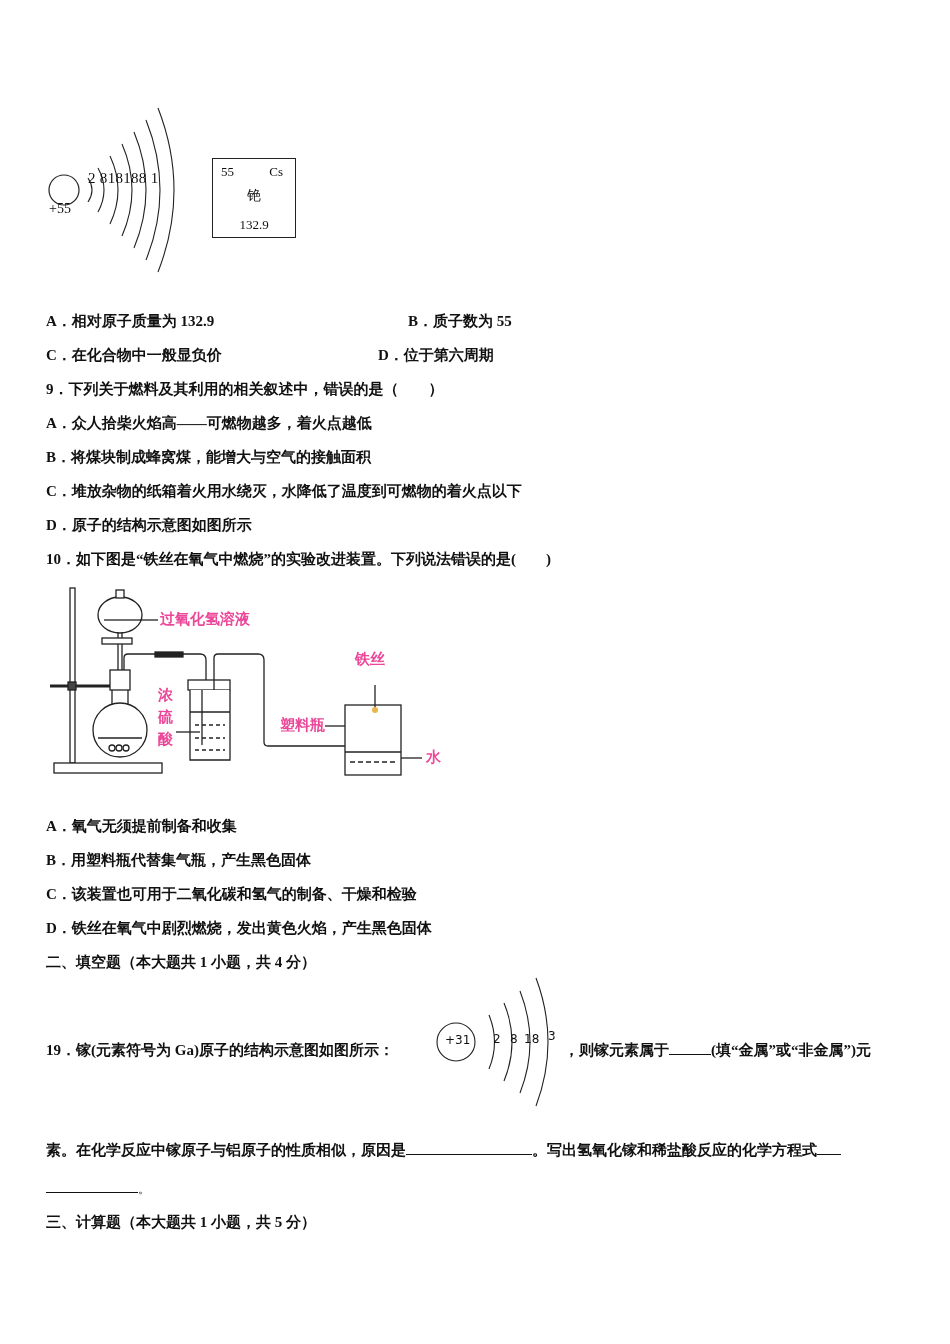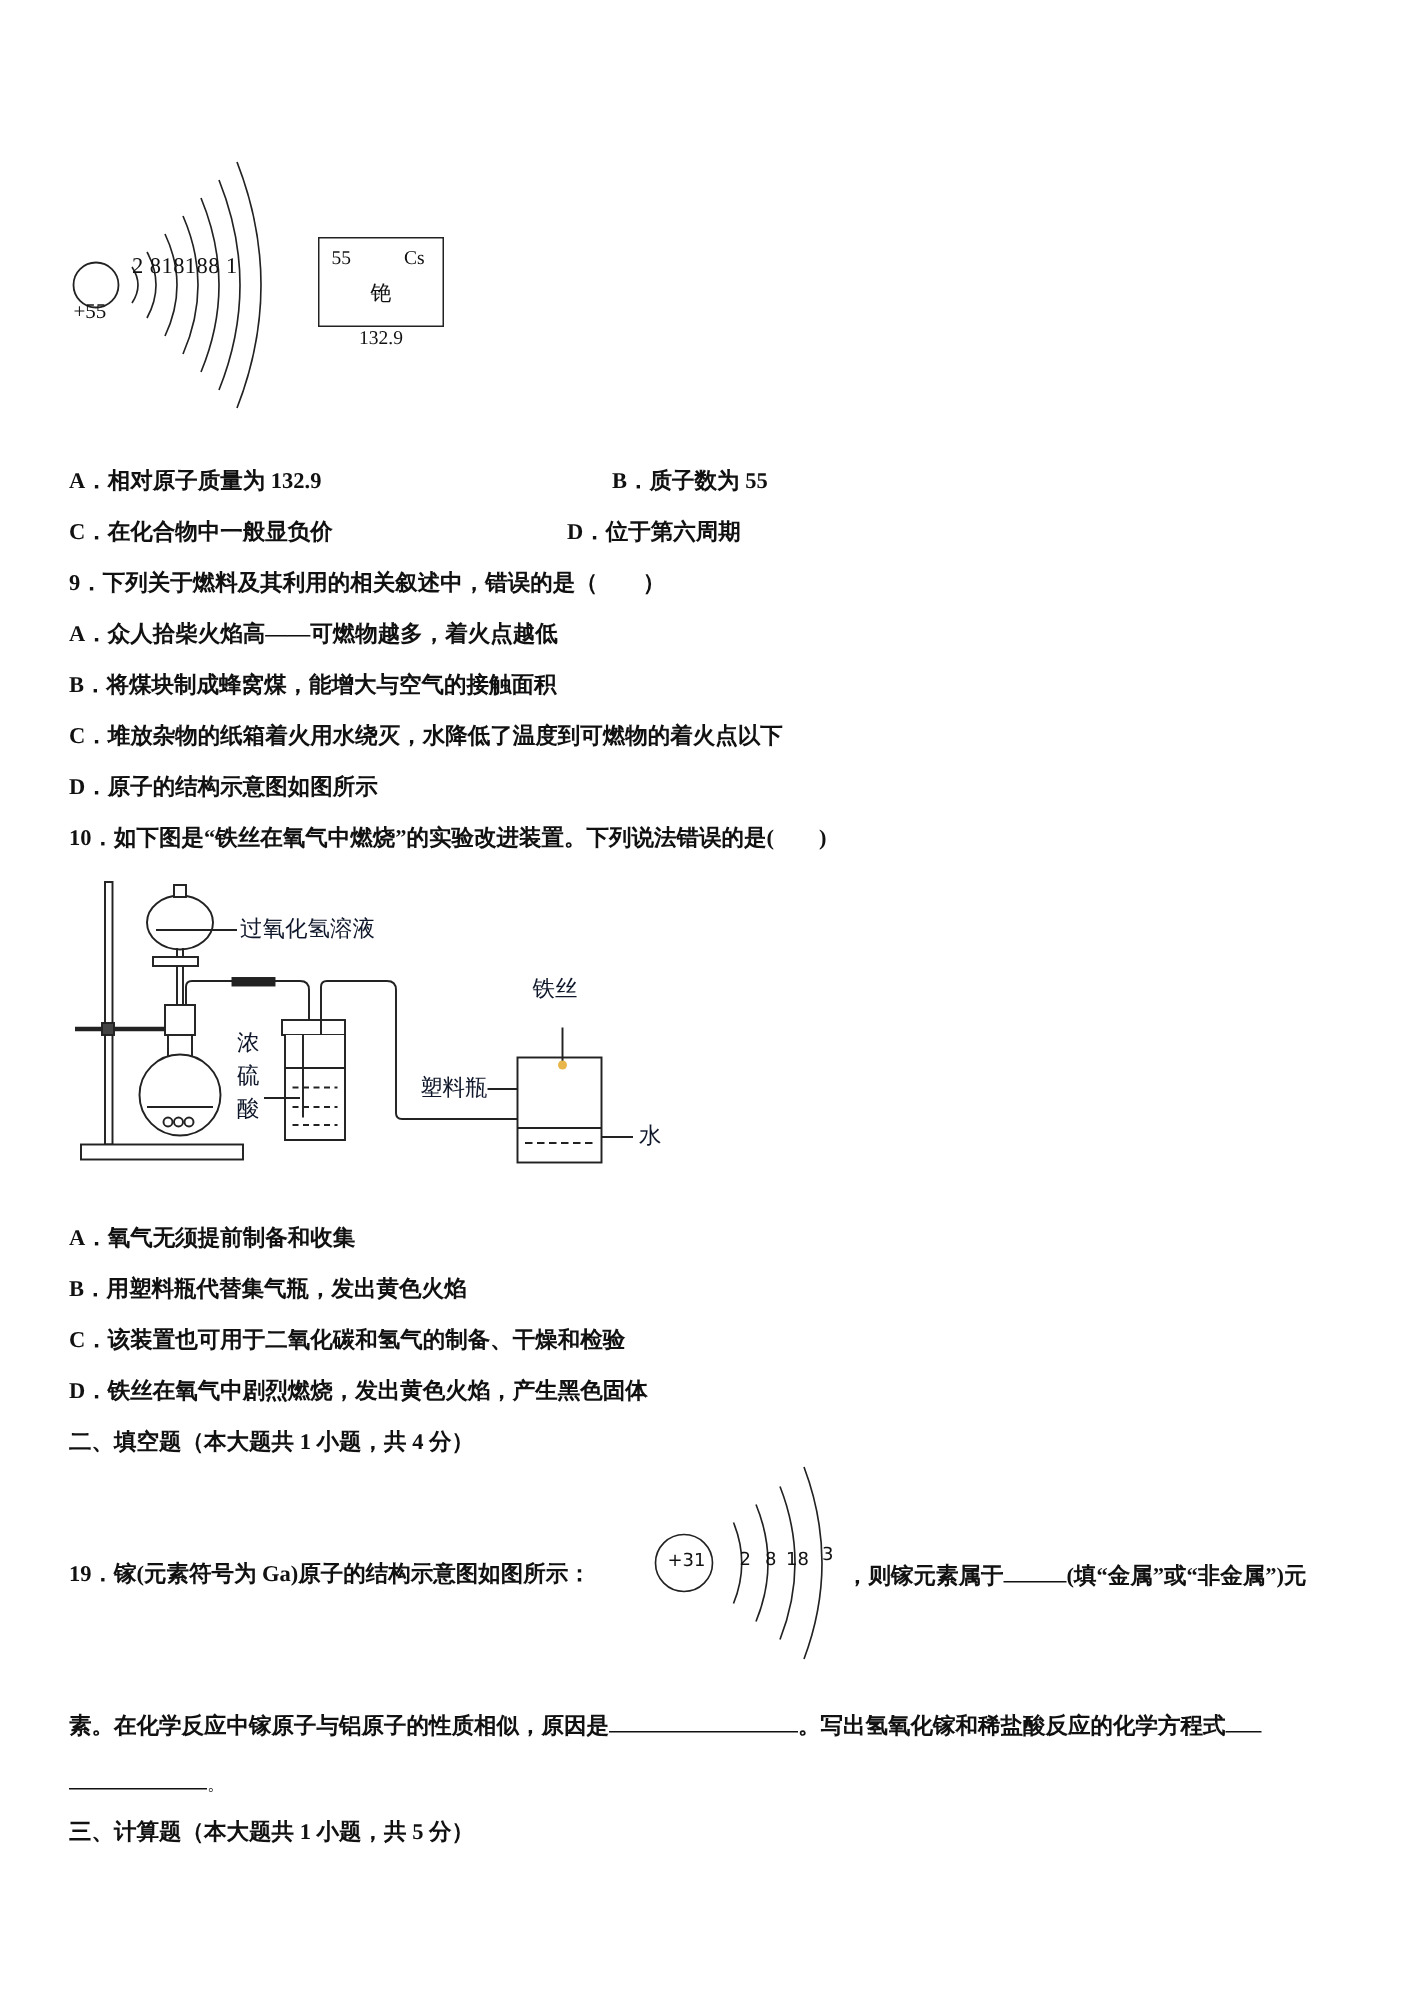--- a/index.html
+++ b/index.html
@@ -1,22 +1,22 @@
 <!DOCTYPE html>
 <html><head>
 <meta charset="utf-8">
 <style>
   html, body { margin: 0; padding: 0; background: #ffffff; }
   body { width: 950px; height: 1344px; position: relative; overflow: hidden;
          font-family: "Liberation Serif", "DejaVu Serif", serif; color: #111; }
   .abs { position: absolute; }
   .line { position: absolute; left: 46px; font-size: 15px; font-weight: bold; white-space: nowrap; line-height: 20px; }
   .blank { display: inline-block; border-bottom: 1px solid #111; height: 14px; vertical-align: baseline; }
-  .diagram-label { position: absolute; font-family: "DejaVu Sans", sans-serif; font-size: 15px; color: #0f172a; white-space: nowrap; }
-  .tile { position: absolute; left: 212px; top: 158px; width: 84px; height: 60px; border: 1.5px solid #222; box-sizing: border-box; font-family: "Liberation Serif", serif; }
+  .diagram-label { position: absolute; font-family: "DejaVu Sans", sans-serif; font-size: 15px; color: #ec4899; white-space: nowrap; font-weight: bold; }
+  .tile { position: absolute; left: 212px; top: 158px; width: 84px; height: 80px; border: 1.5px solid #222; box-sizing: border-box; font-family: "Liberation Serif", serif; }
   .tile .num { position: absolute; left: 8px; top: 5px; font-size: 13px; }
   .tile .sym { position: absolute; right: 12px; top: 5px; font-size: 13px; }
   .tile .name { position: absolute; left: 0; right: 0; top: 28px; text-align: center; font-size: 14px; font-family: "DejaVu Sans", sans-serif; }
   .tile .mass { position: absolute; left: 0; right: 0; top: 58px; text-align: center; font-size: 13px; }
 </style>
 </head>
 <body>
 
 <div class="abs" style="left:40px;top:100px;width:160px;height:180px;">
   <svg width="160" height="180">
@@ -108,21 +108,21 @@
   <span class="diagram-label" style="left:120px;top:30px;">过氧化氢溶液</span>
   <span class="diagram-label" style="left:118px;top:106px;">浓</span>
   <span class="diagram-label" style="left:118px;top:128px;">硫</span>
   <span class="diagram-label" style="left:118px;top:150px;">酸</span>
   <span class="diagram-label" style="left:315px;top:70px;">铁丝</span>
   <span class="diagram-label" style="left:240px;top:136px;">塑料瓶</span>
   <span class="diagram-label" style="left:386px;top:168px;">水</span>
 </div>
 
 <div class="line" style="top:816px;">A．氧气无须提前制备和收集</div>
-<div class="line" style="top:850px;">B．用塑料瓶代替集气瓶，发出黄色火焰</div>
+<div class="line" style="top:850px;">B．用塑料瓶代替集气瓶，产生黑色固体</div>
 <div class="line" style="top:884px;">C．该装置也可用于二氧化碳和氢气的制备、干燥和检验</div>
 <div class="line" style="top:918px;">D．铁丝在氧气中剧烈燃烧，发出黄色火焰，产生黑色固体</div>
 
 <div class="line" style="top:952px;">二、填空题（本大题共 1 小题，共 4 分）</div>
 
 <div class="line" style="top:1040px;">19．镓(元素符号为 Ga)原子的结构示意图如图所示：</div>
 
 <div class="abs" style="left:432px;top:975px;width:130px;height:135px;">
   <svg width="130" height="135">
     <circle cx="24" cy="67" r="19" fill="none" stroke="#222" stroke-width="1.1"></circle>

